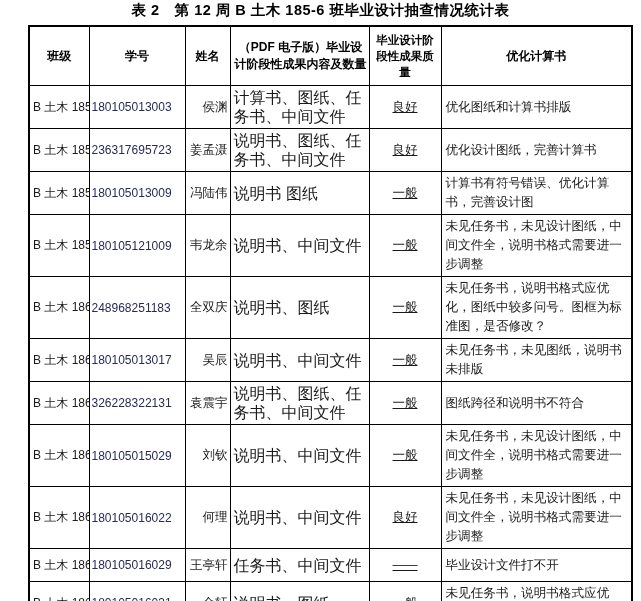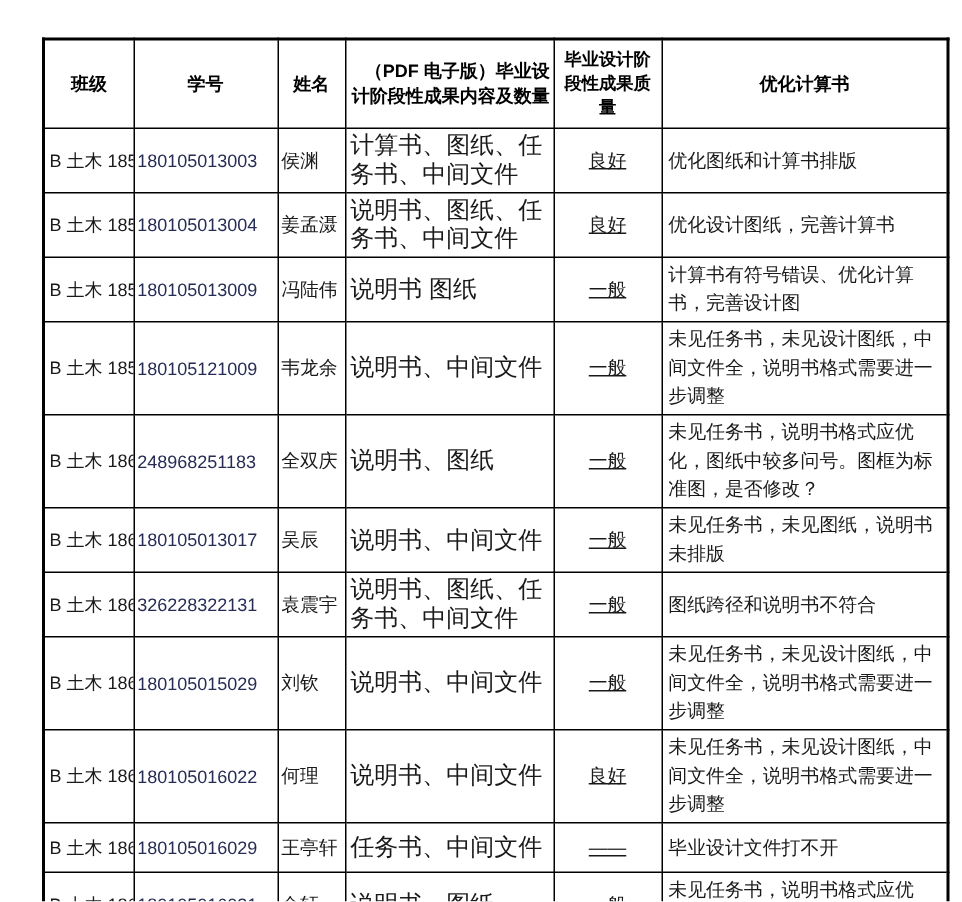--- a/index.html
+++ b/index.html
@@ -40,35 +40,36 @@
     word-break: break-word;
   }
   .stats th {
     font-weight: bold;
     font-size: 12px;
     line-height: 17px;
     padding: 5px 2px;
     text-align: center;
     color: #000000;
   }
-  .stats th.h-content { text-align: right; padding-left: 4px; }
+  .stats th.h-content { text-align: center; padding-left: 4px; }
   .stats th.h-quality { font-size: 11.5px; line-height: 16px; }
   .stats td { height: 28px; }
   .c-class   { font-size: 12px; white-space: nowrap; padding: 2px 1px 2px 3px; }
   .c-id      { font-size: 12px; white-space: nowrap; padding: 2px 0 2px 2px; color: #262c55; margin-left: 38px; }
-  .c-name    { font-size: 12.5px; padding: 2px 2px; }
+  .c-name    { font-size: 12.5px; padding: 2px 2px; text-align: right; }
   .c-content { font-size: 16px; line-height: 19px; padding: 2px 2px 2px 3px; }
   .c-quality { font-size: 12.5px; text-align: center; padding: 2px 1px; text-decoration: underline; }
   .c-problems{ font-size: 12.6px; line-height: 19px; padding: 2px 2px 2px 4px; }
 </style>
 </head>
 <body>
 
 <div class="canvas">
 
+  <div class="doc-title">表 2　第 12 周 B 土木 185-6 班毕业设计抽查情况统计表</div>
 
   <table class="stats">
     <colgroup>
       <col style="width:60px">
       <col style="width:96px">
       <col style="width:45px">
       <col style="width:139px">
       <col style="width:72px">
       <col style="width:191px">
     </colgroup>
@@ -87,21 +88,21 @@
       <td class="c-class">B 土木 185</td>
       <td class="c-id">180105013003</td>
       <td class="c-name">侯渊</td>
       <td class="c-content">计算书、图纸、任务书、中间文件</td>
       <td class="c-quality">良好</td>
       <td class="c-problems">优化图纸和计算书排版</td>
     </tr>
 
     <tr>
       <td class="c-class">B 土木 185</td>
-      <td class="c-id">180105013004</td>
+      <td class="c-id">236317695723</td>
       <td class="c-name">姜孟滠</td>
       <td class="c-content">说明书、图纸、任务书、中间文件</td>
       <td class="c-quality">良好</td>
       <td class="c-problems">优化设计图纸，完善计算书</td>
     </tr>
 
     <tr>
       <td class="c-class">B 土木 185</td>
       <td class="c-id">180105013009</td>
       <td class="c-name">冯陆伟</td>

